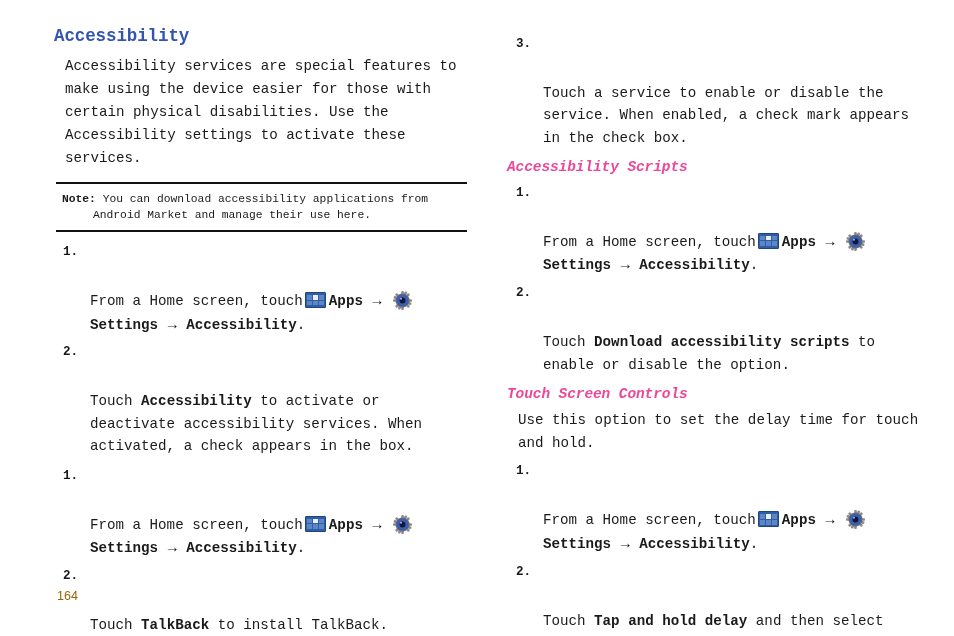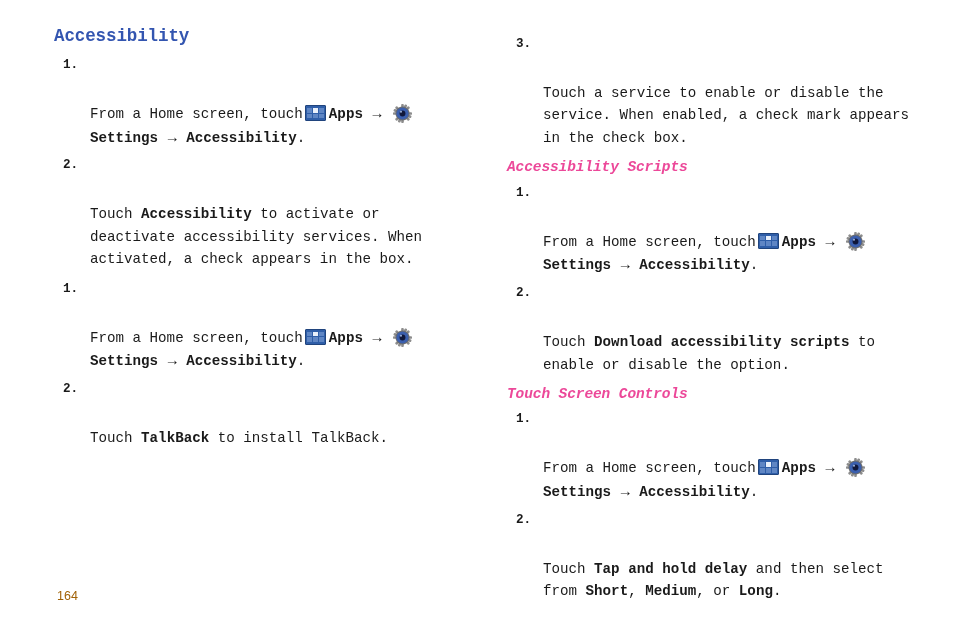--- a/index.html
+++ b/index.html
@@ -172,21 +172,30 @@
 <body>
 
 <div class="page">
 
   <div class="columns">
 
     <div class="col col-left">
 
       <h1 class="h1">Accessibility</h1>
 
-
+      <p class="para">Accessibility services are special features to make using the device easier for those with certain physical disabilities. Use the Accessibility settings to activate these services.</p>
+
+      <div class="note">
+        <div class="note-body">
+          <span class="hang">
+            <span class="note-label">Note:</span>
+            <span>You can download accessibility applications from Android Market and manage their use here.</span>
+          </span>
+        </div>
+      </div>
 
       <ol class="steps">
         <li class="step">
           <span class="step-num">1.</span>
           <span class="step-txt"><span>From a Home screen, touch</span><span class="icon-apps"><i class="c0 r0"></i><i class="c1 r0 hl"></i><i class="c2 r0"></i><i class="c0 r1"></i><i class="c1 r1"></i><i class="c2 r1"></i></span><b>Apps</b> <span class="arrow">→</span> <span class="icon-gear"><svg width="19" height="19" viewBox="0 0 20 20">
                   <g fill="#8d8d8d">
                     <rect x="8.6" y="0" width="2.8" height="20" rx="1"></rect>
                     <rect x="0" y="8.6" width="20" height="2.8" rx="1"></rect>
                     <rect x="8.6" y="0" width="2.8" height="20" rx="1" transform="rotate(45 10 10)"></rect>
                     <rect x="0" y="8.6" width="20" height="2.8" rx="1" transform="rotate(45 10 10)"></rect>
@@ -272,20 +281,21 @@
           </span>
         </li>
         <li class="step">
           <span class="step-num">2.</span>
           <span class="step-txt"><span>Touch </span><b>Download accessibility scripts</b><span> to enable or disable the option.</span></span>
         </li>
       </ol>
 
       <h2 class="h2">Touch Screen Controls</h2>
 
+      <p class="para">Use this option to set the delay time for touch and hold.</p>
 
       <ol class="steps" style="margin-top:2px;">
         <li class="step">
           <span class="step-num">1.</span>
           <span class="step-txt"><span>From a Home screen, touch</span><span class="icon-apps"><i class="c0 r0"></i><i class="c1 r0 hl"></i><i class="c2 r0"></i><i class="c0 r1"></i><i class="c1 r1"></i><i class="c2 r1"></i></span><b>Apps</b> <span class="arrow">→</span> <span class="icon-gear"><svg width="19" height="19" viewBox="0 0 20 20">
                   <g fill="#8d8d8d">
                     <rect x="8.6" y="0" width="2.8" height="20" rx="1"></rect>
                     <rect x="0" y="8.6" width="20" height="2.8" rx="1"></rect>
                     <rect x="8.6" y="0" width="2.8" height="20" rx="1" transform="rotate(45 10 10)"></rect>
                     <rect x="0" y="8.6" width="20" height="2.8" rx="1" transform="rotate(45 10 10)"></rect>

